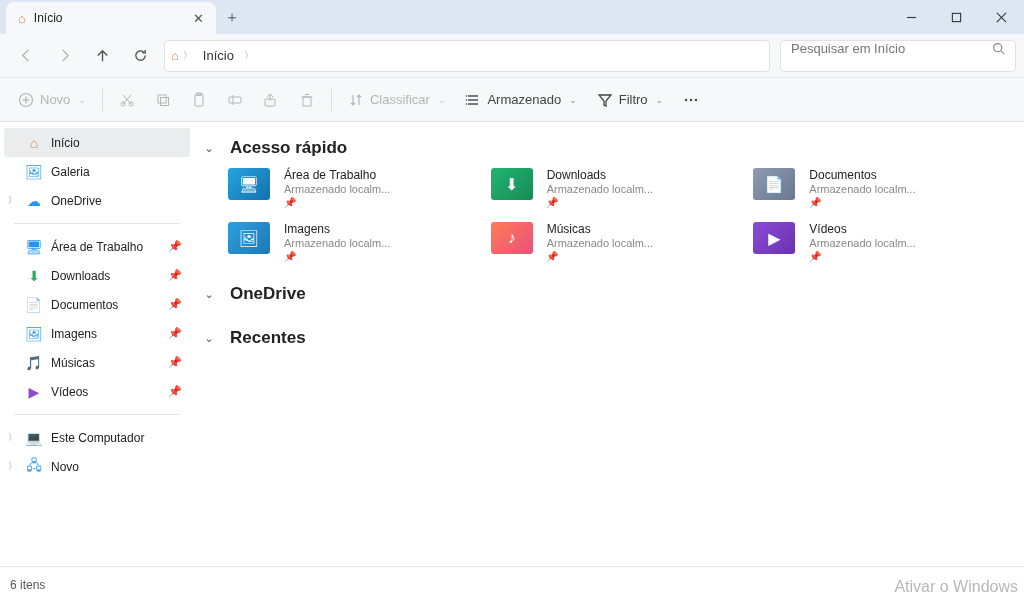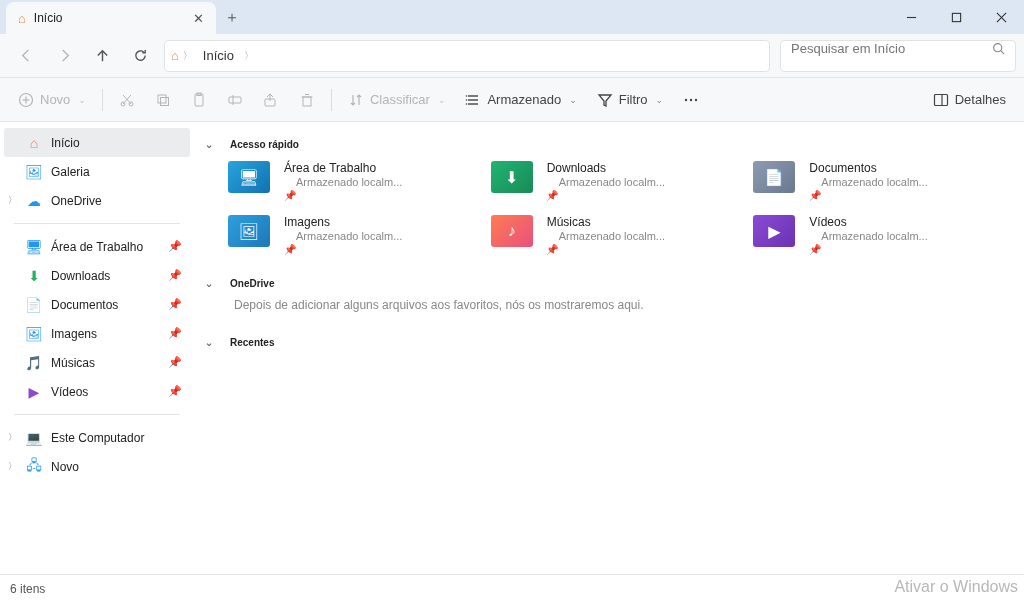--- a/index.html
+++ b/index.html
@@ -46,42 +46,42 @@
   .side-item.active { background: #eaecee; }
   .side-item .si-icon { width: 16px; height: 16px; display: flex; align-items: center; justify-content: center; font-size: 14px; }
   .side-item .expander { position: absolute; left: 4px; font-size: 9px; color: #777; }
   .side-item .pin { margin-left: auto; color: #bbb; font-size: 11px; }
   .side-divider { height: 1px; background: #e4e4e4; margin: 8px 10px; }
 
   .content { flex: 1; overflow-y: auto; padding: 10px 8px 0 0; }
   .section { margin-bottom: 12px; }
   .section-header { display: flex; align-items: center; gap: 10px; padding: 6px 4px; cursor: pointer; }
   .section-header .sh-chev { width: 22px; text-align: center; font-size: 11px; color: #555; }
-  .section-header .sh-title { font-size: 10px; font-weight: 600; color: #222; }
+  .section-header .sh-title { font-size: 17px; font-weight: 600; color: #222; }
   .section-body { padding: 4px 0 4px 34px; }
   .section-empty { font-size: 12px; color: #888; padding: 2px 0 6px 40px; }
 
   .quicktiles { display: grid; grid-template-columns: repeat(3, 1fr); column-gap: 12px; row-gap: 14px; padding-right: 12px; }
   .qtile { display: flex; align-items: flex-start; gap: 14px; cursor: pointer; }
   .qtile .qicon { width: 42px; height: 32px; border-radius: 3px; display: flex; align-items: center; justify-content: center; font-size: 16px; color: #fff; flex-shrink: 0; position: relative; }
   .qtile .qtext { display: flex; flex-direction: column; gap: 1px; }
   .qtile .qtitle { font-size: 12px; color: #222; }
-  .qtile .qsub   { font-size: 11px; color: #888; margin-left: 12px; }
+  .qtile .qsub   { font-size: 11px; color: #888; }
   .qtile .qpin   { font-size: 10px; color: #bbb; margin-top: 1px; }
 
   
   .fc-desktop   { background: linear-gradient(135deg,#28a4dd,#1072b0); }
   .fc-downloads { background: linear-gradient(135deg,#21b573,#188a56); }
   .fc-documents { background: linear-gradient(135deg,#8e9bb0,#6a7890); }
   .fc-pictures  { background: linear-gradient(135deg,#2d9fe0,#1d78b7); }
   .fc-music     { background: linear-gradient(135deg,#ff7b54,#e8517c); }
   .fc-videos    { background: linear-gradient(135deg,#8a4bd6,#6a32b0); }
 
   
-  .statusbar { position: absolute; bottom: 0; left: 0; right: 0; height: 28px; background: #fff; border-top: 1px solid #e6e6e6; display: flex; align-items: center; padding: 12px 10px; font-size: 12px; color: #555; }
+  .statusbar { position: absolute; bottom: 0; left: 0; right: 0; height: 36px; background: #fff; border-top: 1px solid #e6e6e6; display: flex; align-items: center; padding: 12px 10px; font-size: 12px; color: #555; }
   .watermark { position: absolute; bottom: 6px; right: 6px; font-size: 16px; color: #b8b8b8; }
 
   .si-blue   { color:#2196f3; }
   .si-orange { color:#e08a55; }
   .si-green  { color:#27ae60; }
   .si-purple { color:#8c49d1; }
   .si-pink   { color:#e86aa6; }
   .si-steel  { color:#6a7890; }
 </style>
 </head>
@@ -230,27 +230,20 @@
     <span class="caret">⌄</span>
   </div>
   <div class="cmd">
     <svg viewBox="0 0 16 16">
         <circle cx="3" cy="8" r="1.2" fill="currentColor"></circle>
         <circle cx="8" cy="8" r="1.2" fill="currentColor"></circle>
         <circle cx="13" cy="8" r="1.2" fill="currentColor"></circle>
       </svg>
   </div>
   <div class="flexgrow"></div>
-  <div class="cmd">
-    <svg viewBox="0 0 16 16">
-        <rect x="1.5" y="2.5" width="13" height="11" rx="1" fill="none" stroke="currentColor" stroke-width="1.2"></rect>
-        <line x1="9" y1="2.5" x2="9" y2="13.5" stroke="currentColor" stroke-width="1.2"></line>
-      </svg>
-    <span>Detalhes</span>
-  </div>
 </div>
 
 <div class="body">
 
   <div class="sidebar">
     <div class="side-item active">
       <span class="si-icon si-orange">⌂</span>
       <span>Início</span>
     </div>
     <div class="side-item">
@@ -369,21 +362,20 @@
           </div>
         </div>
       </div>
     </div>
 
     <div class="section">
       <div class="section-header">
         <span class="sh-chev">⌄</span>
         <span class="sh-title">OneDrive</span>
       </div>
-      <div class="section-empty">Depois de adicionar alguns arquivos aos favoritos, nós os mostraremos aqui.</div>
     </div>
 
     <div class="section">
       <div class="section-header">
         <span class="sh-chev">⌄</span>
         <span class="sh-title">Recentes</span>
       </div>
     </div>
 
   </div>

